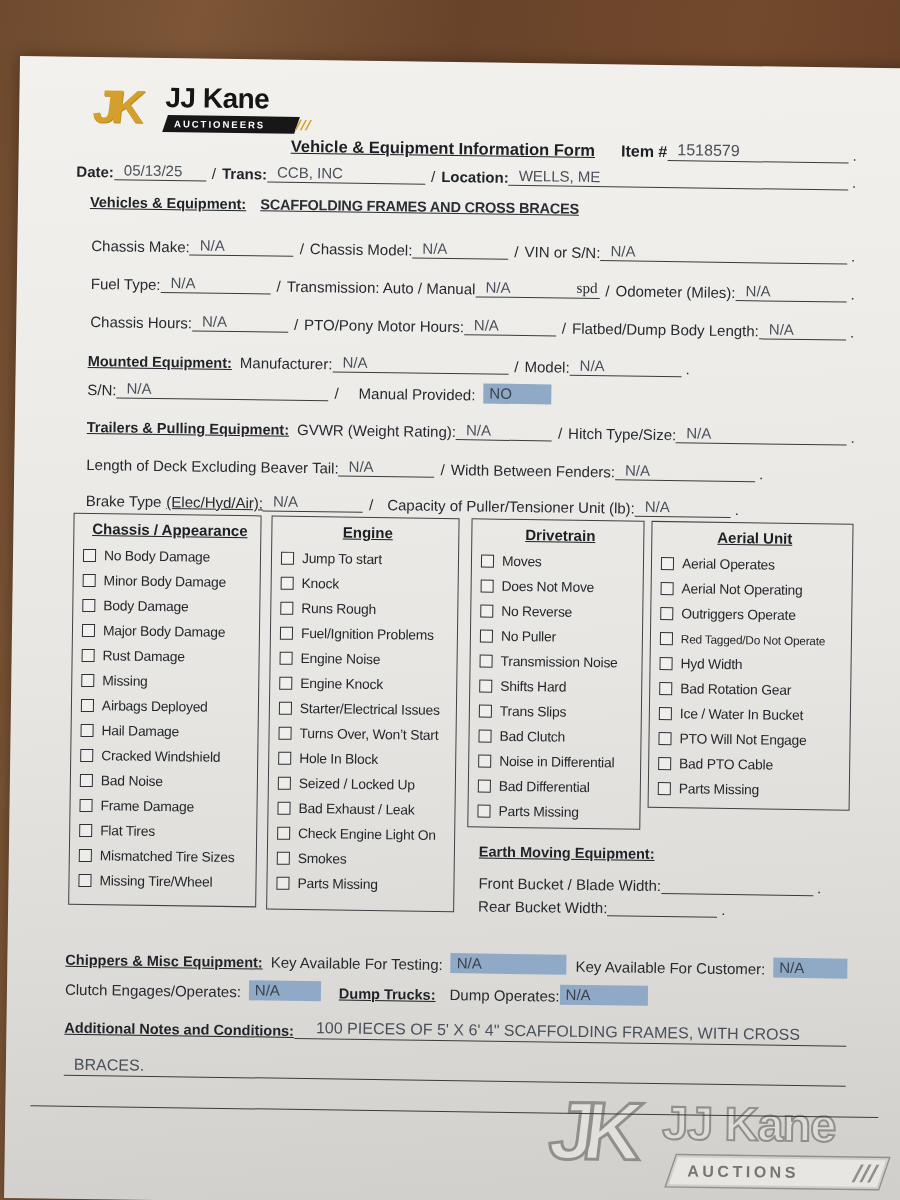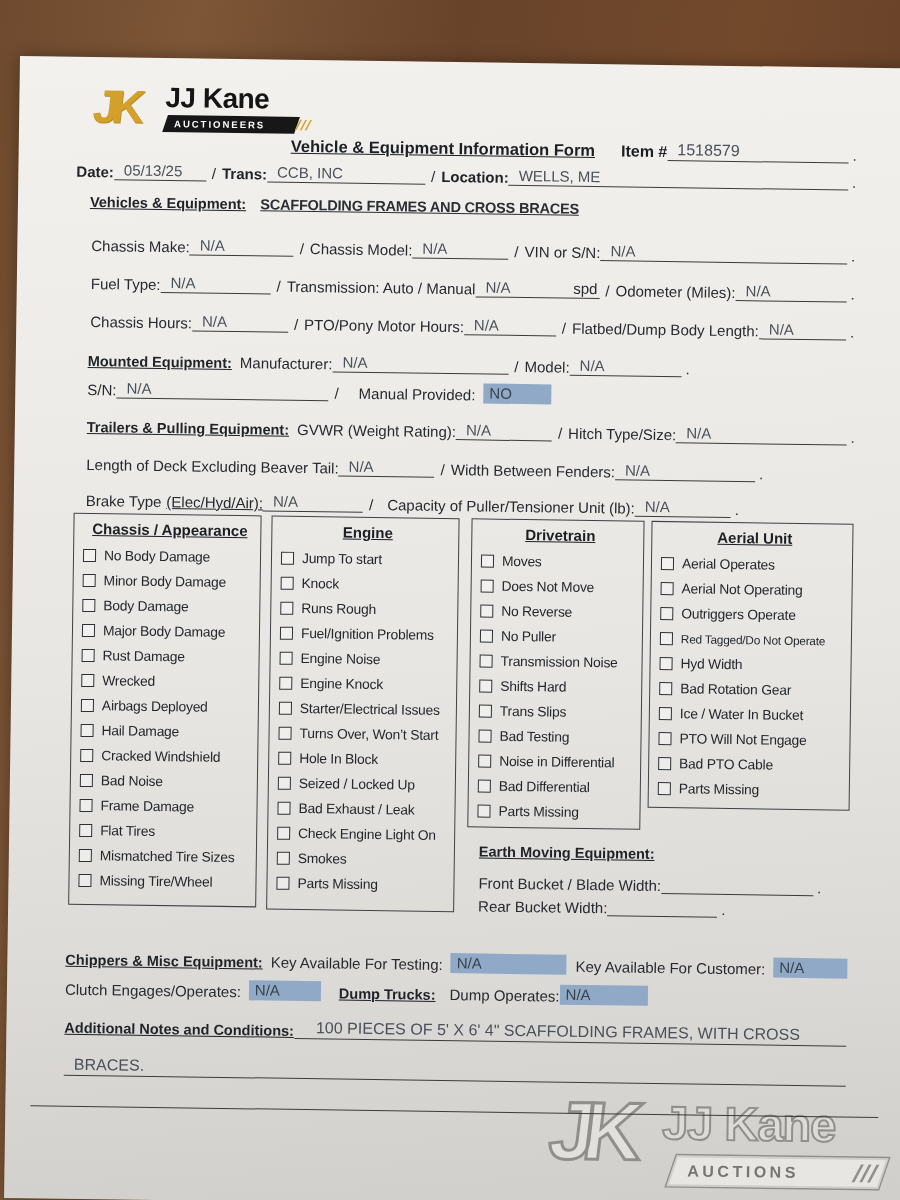--- a/index.html
+++ b/index.html
@@ -130,21 +130,21 @@
     <span class="dot">.</span>
   </div>
 
   <div class="row" style="left:74px; top:216px; width:764px;">
     <span>Fuel Type:</span>
     <span class="uline" style="width:110px;">N/A</span>
     <span class="sep">/</span>
     <span>Transmission: Auto / Manual</span>
     <span class="uline uflex" style="width:124px;">
       <span>N/A</span>
-      <span style="color:#26292e;">spd</span>
+      <span style="color:#26292e;font-family:Liberation Serif, serif;">spd</span>
     </span>
     <span class="sep">/</span>
     <span>Odometer (Miles):</span>
     <span class="uline grow">N/A</span>
     <span class="dot">.</span>
   </div>
 
   <div class="row" style="left:74px; top:254px; width:764px;">
     <span>Chassis Hours:</span>
     <span class="uline" style="width:96px;">N/A</span>
@@ -230,21 +230,21 @@
             <span>Major Body Damage</span>
           </div>
 
           <div class="cb-item">
             <span class="cb"></span>
             <span>Rust Damage</span>
           </div>
 
           <div class="cb-item">
             <span class="cb"></span>
-            <span>Wrecked</span>
+            <span>Missing</span>
           </div>
 
           <div class="cb-item">
             <span class="cb"></span>
             <span>Airbags Deployed</span>
           </div>
 
           <div class="cb-item">
             <span class="cb"></span>
             <span>Hail Damage</span>
@@ -392,21 +392,21 @@
             <span>Shifts Hard</span>
           </div>
 
           <div class="cb-item">
             <span class="cb"></span>
             <span>Trans Slips</span>
           </div>
 
           <div class="cb-item">
             <span class="cb"></span>
-            <span>Bad Testing</span>
+            <span>Bad Clutch</span>
           </div>
 
           <div class="cb-item">
             <span class="cb"></span>
             <span>Noise in Differential</span>
           </div>
 
           <div class="cb-item">
             <span class="cb"></span>
             <span>Bad Differential</span>

